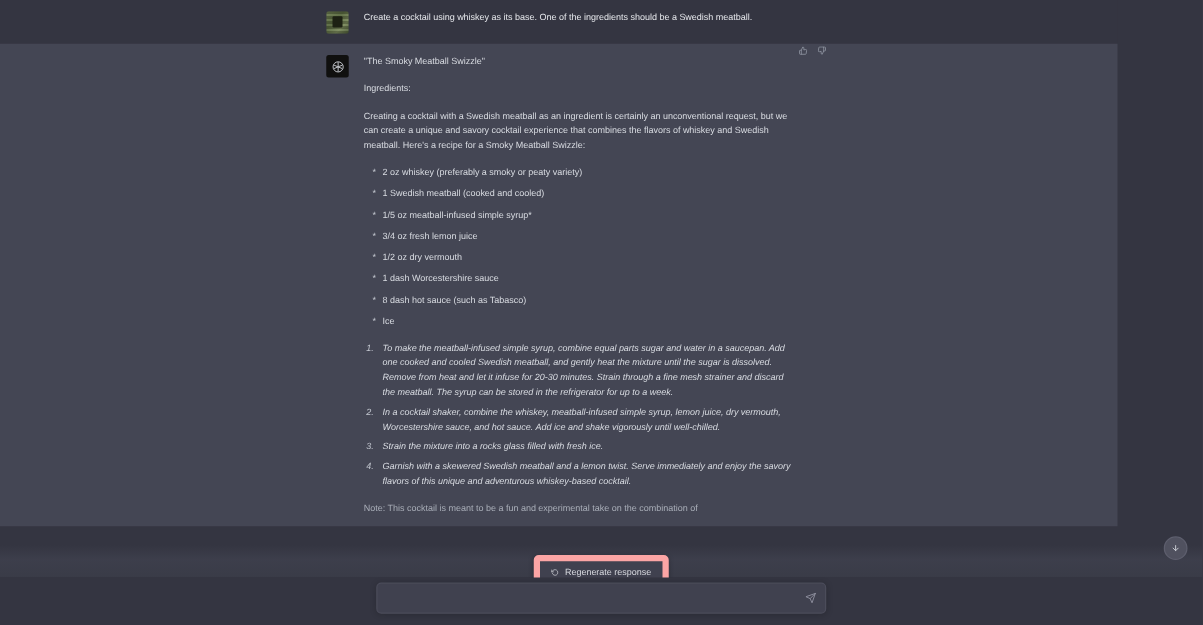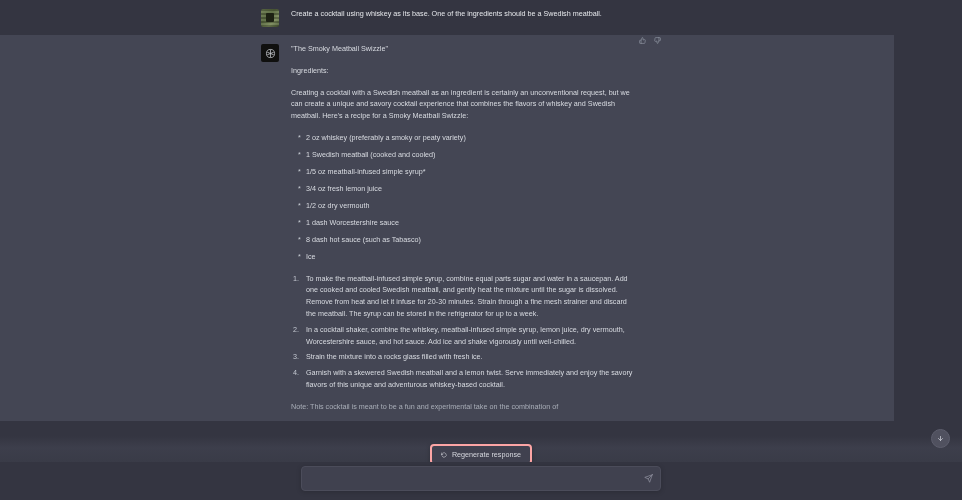--- a/index.html
+++ b/index.html
@@ -111,20 +111,21 @@
     left: 7px;
     top: 0px;
     color: #c8ccd4;
   }
 
   ol.instructions {
     list-style: none;
     margin: 0 0 10px 0;
     padding: 0;
     counter-reset: step;
+    font-style: italic;
   }
   ol.instructions li {
     position: relative;
     padding-left: 15px;
     margin-bottom: 4px;
     counter-increment: step;
   }
   ol.instructions li::before {
     content: counter(step) ".";
     position: absolute;
@@ -155,21 +156,21 @@
     width: 962px;
     display: flex;
     justify-content: center;
     z-index: 5;
   }
   .regen-btn {
     display: inline-flex;
     align-items: center;
     gap: 5px;
     background: #40414f;
-    border: 2px solid #fca5a5;
+    border: 5px solid #fca5a5;
     border-radius: 4px;
     color: #d6d8de;
     font-size: 7.2px;
     line-height: 1;
     padding: 5px 9px;
     cursor: pointer;
     box-shadow: 0 1px 4px rgba(0,0,0,.25);
     white-space: nowrap;
   }
   .regen-btn svg { display: block; }

